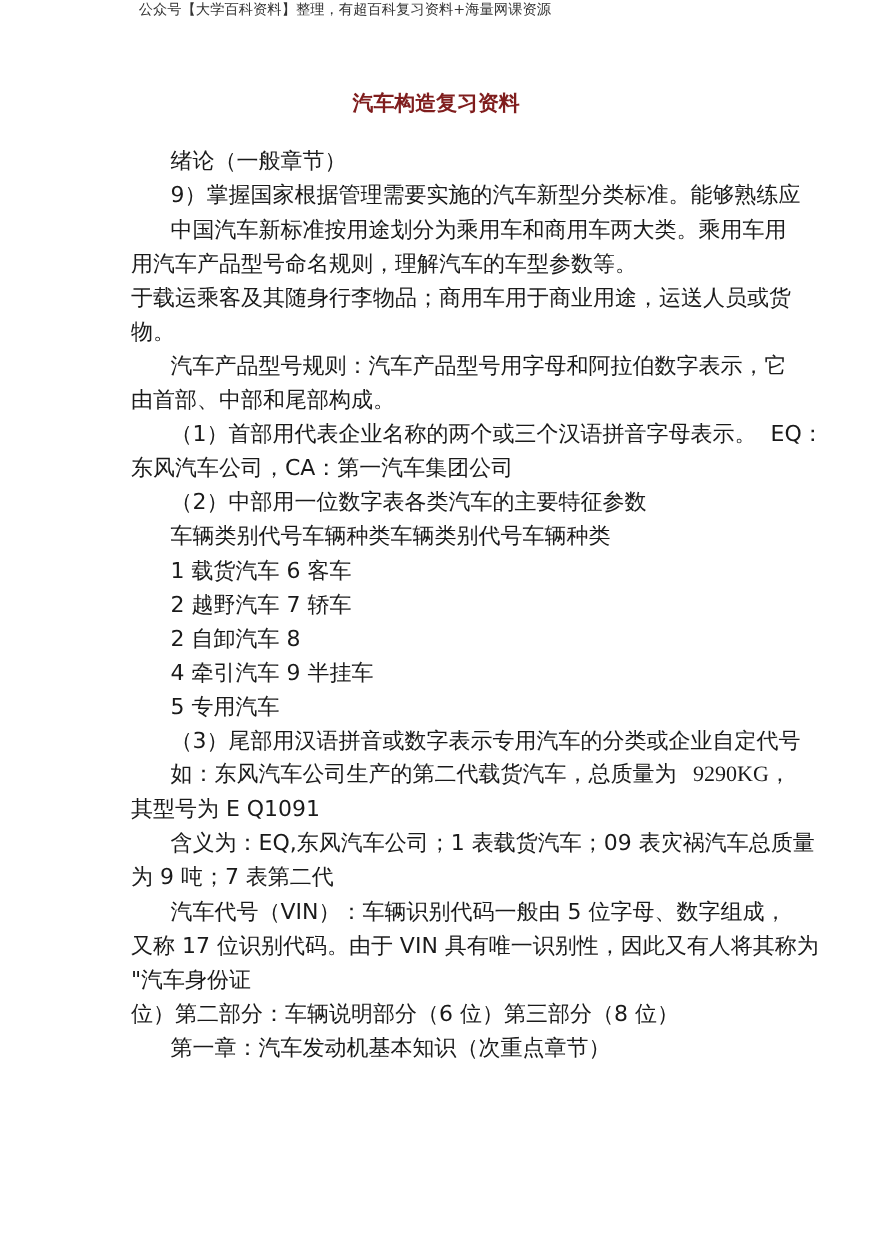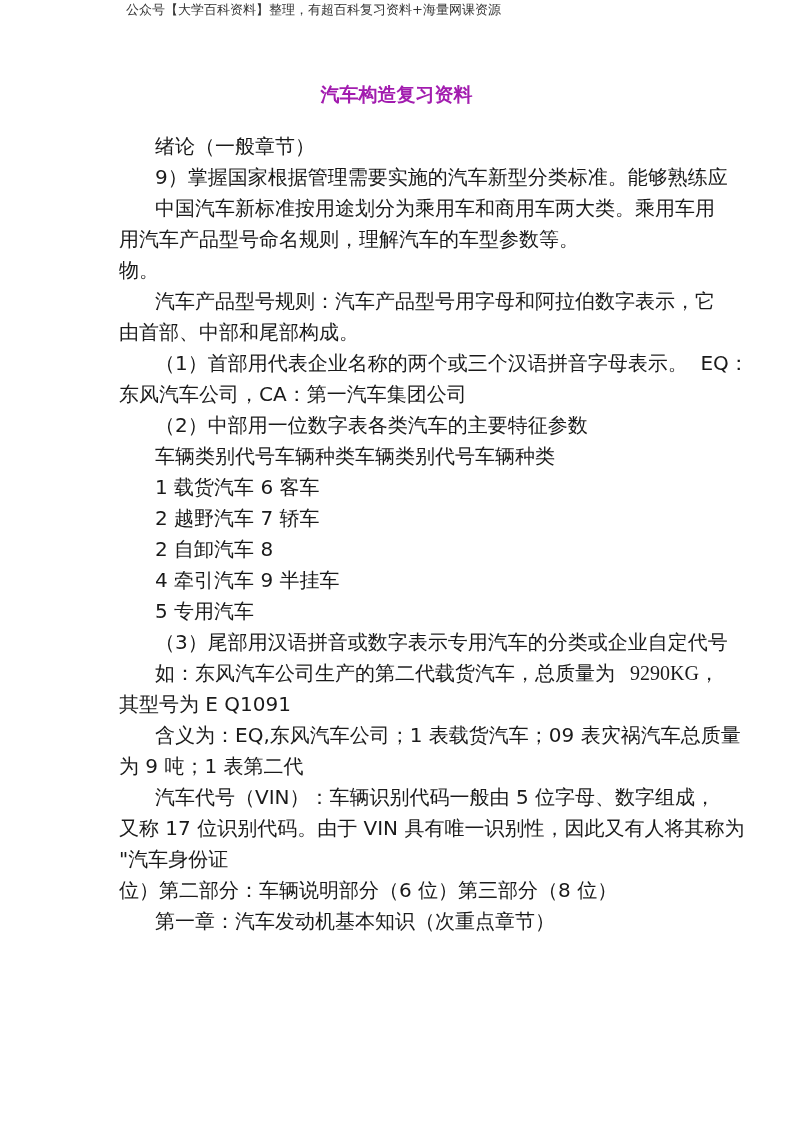--- a/index.html
+++ b/index.html
@@ -1,52 +1,53 @@
 <!DOCTYPE html>
 <html><head>
 <meta charset="utf-8">
 <style>
   html, body { margin: 0; padding: 0; background: #ffffff; }
   body { width: 793px; height: 1122px; position: relative; overflow: hidden;
          font-family: "DejaVu Sans", "Liberation Sans", sans-serif; color: #1a1a1a; }
   .header { position: absolute; top: 1px; left: 0; width: 627px; text-align: center;
             font-family: "DejaVu Serif", "Liberation Serif", serif; font-size: 13px; color: #333; line-height: 18px; }
   .title { position: absolute; top: 81px; left: 0; width: 793px; text-align: center;
-           font-size: 19px; font-weight: bold; line-height: 26px; color: #a21caf; }
+           font-size: 19px; font-weight: bold; line-height: 26px; color: #7f1d1d; }
   .body { position: absolute; top: 131px; left: 119px; width: 560px; }
   .line { font-size: 20px; line-height: 31px; height: 31px; white-space: nowrap; }
   .indent { padding-left: 36px; }
 </style>
 </head>
 <body>
 
 <div class="header">公众号【大学百科资料】整理，有超百科复习资料+海量网课资源</div>
 
 <div class="title">汽车构造复习资料</div>
 
 <div class="body">
   <div class="line indent">绪论（一般章节）</div>
   <div class="line indent">9）掌握国家根据管理需要实施的汽车新型分类标准。能够熟练应</div>
   <div class="line indent">中国汽车新标准按用途划分为乘用车和商用车两大类。乘用车用</div>
   <div class="line">用汽车产品型号命名规则，理解汽车的车型参数等。</div>
+  <div class="line">于载运乘客及其随身行李物品；商用车用于商业用途，运送人员或货</div>
   <div class="line">物。</div>
   <div class="line indent">汽车产品型号规则：汽车产品型号用字母和阿拉伯数字表示，它</div>
   <div class="line">由首部、中部和尾部构成。</div>
   <div class="line indent" style="white-space:pre;">（1）首部用代表企业名称的两个或三个汉语拼音字母表示。  EQ：</div>
   <div class="line">东风汽车公司，CA：第一汽车集团公司</div>
   <div class="line indent">（2）中部用一位数字表各类汽车的主要特征参数</div>
   <div class="line indent">车辆类别代号车辆种类车辆类别代号车辆种类</div>
   <div class="line indent">1 载货汽车 6 客车</div>
   <div class="line indent">2 越野汽车 7 轿车</div>
   <div class="line indent">2 自卸汽车 8</div>
   <div class="line indent">4 牵引汽车 9 半挂车</div>
   <div class="line indent">5 专用汽车</div>
   <div class="line indent">（3）尾部用汉语拼音或数字表示专用汽车的分类或企业自定代号</div>
   <div class="line indent" style="white-space:pre;font-family:Liberation Serif, serif;">如：东风汽车公司生产的第二代载货汽车，总质量为   9290KG，</div>
   <div class="line">其型号为 E Q1091</div>
   <div class="line indent">含义为：EQ,东风汽车公司；1 表载货汽车；09 表灾祸汽车总质量</div>
-  <div class="line">为 9 吨；1 表第二代</div>
+  <div class="line">为 9 吨；7 表第二代</div>
   <div class="line indent">汽车代号（VIN）：车辆识别代码一般由 5 位字母、数字组成，</div>
   <div class="line">又称 17 位识别代码。由于 VIN 具有唯一识别性，因此又有人将其称为</div>
   <div class="line">"汽车身份证</div>
   <div class="line">位）第二部分：车辆说明部分（6 位）第三部分（8 位）</div>
   <div class="line indent">第一章：汽车发动机基本知识（次重点章节）</div>
 </div>
 
 </body></html>

